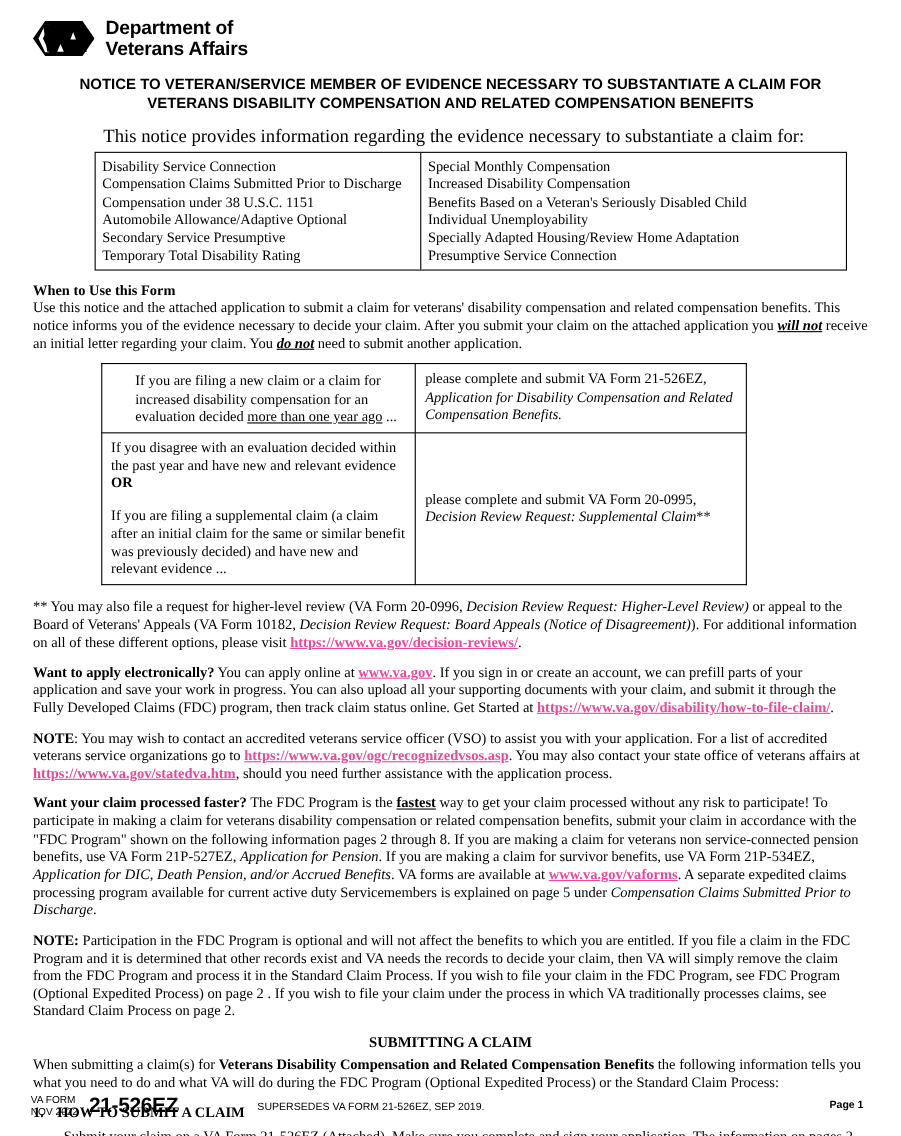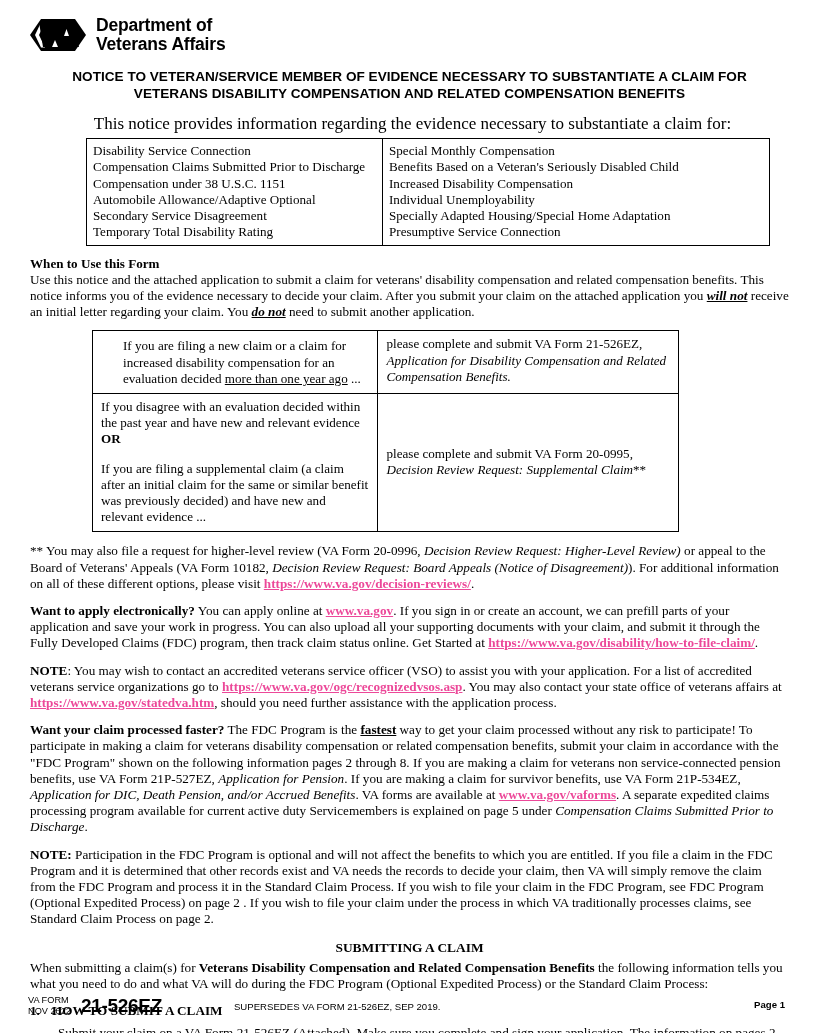--- a/index.html
+++ b/index.html
@@ -155,29 +155,29 @@
   </div>
 
   <div class="intro-line">This notice provides information regarding the evidence necessary to substantiate a claim for:</div>
 
   <div class="claim-box">
     <div class="claim-col left">
       <div class="claim-item">Disability Service Connection</div>
       <div class="claim-item">Compensation Claims Submitted Prior to Discharge</div>
       <div class="claim-item">Compensation under 38 U.S.C. 1151</div>
       <div class="claim-item">Automobile Allowance/Adaptive Optional</div>
-      <div class="claim-item">Secondary Service Disagreement</div>
+      <div class="claim-item">Secondary Service Presumptive</div>
       <div class="claim-item">Temporary Total Disability Rating</div>
     </div>
     <div class="claim-col right">
       <div class="claim-item">Special Monthly Compensation</div>
+      <div class="claim-item">Increased Disability Compensation</div>
       <div class="claim-item">Benefits Based on a Veteran's Seriously Disabled Child</div>
-      <div class="claim-item">Increased Disability Compensation</div>
       <div class="claim-item">Individual Unemployability</div>
-      <div class="claim-item">Specially Adapted Housing/Special Home Adaptation</div>
+      <div class="claim-item">Specially Adapted Housing/Review Home Adaptation</div>
       <div class="claim-item">Presumptive Service Connection</div>
     </div>
   </div>
 
   <div class="sec-head">When to Use this Form</div>
   <p class="body"><span>Use this notice and the attached application to submit a claim for veterans' disability compensation and related compensation benefits. This notice informs you of the evidence necessary to decide your claim. After you submit your claim on the attached application you </span><span class="biu">will not</span><span> receive an initial letter regarding your claim. You </span><span class="biu">do not</span><span> need to submit another application.</span></p>
 
   <table class="scen-table">
     <tbody>
         <tr>

